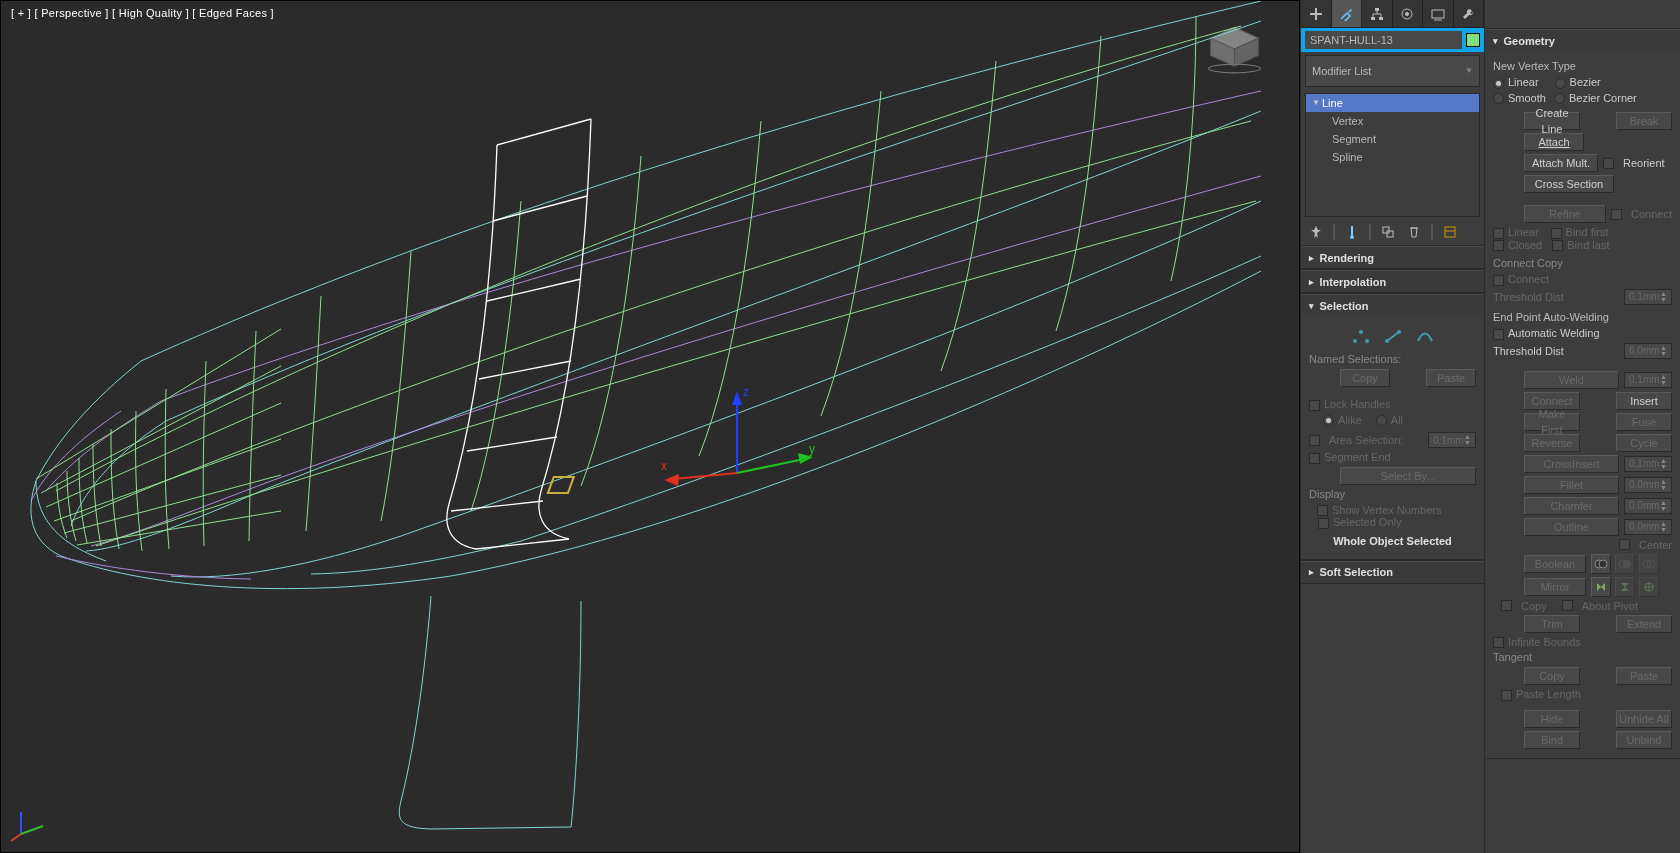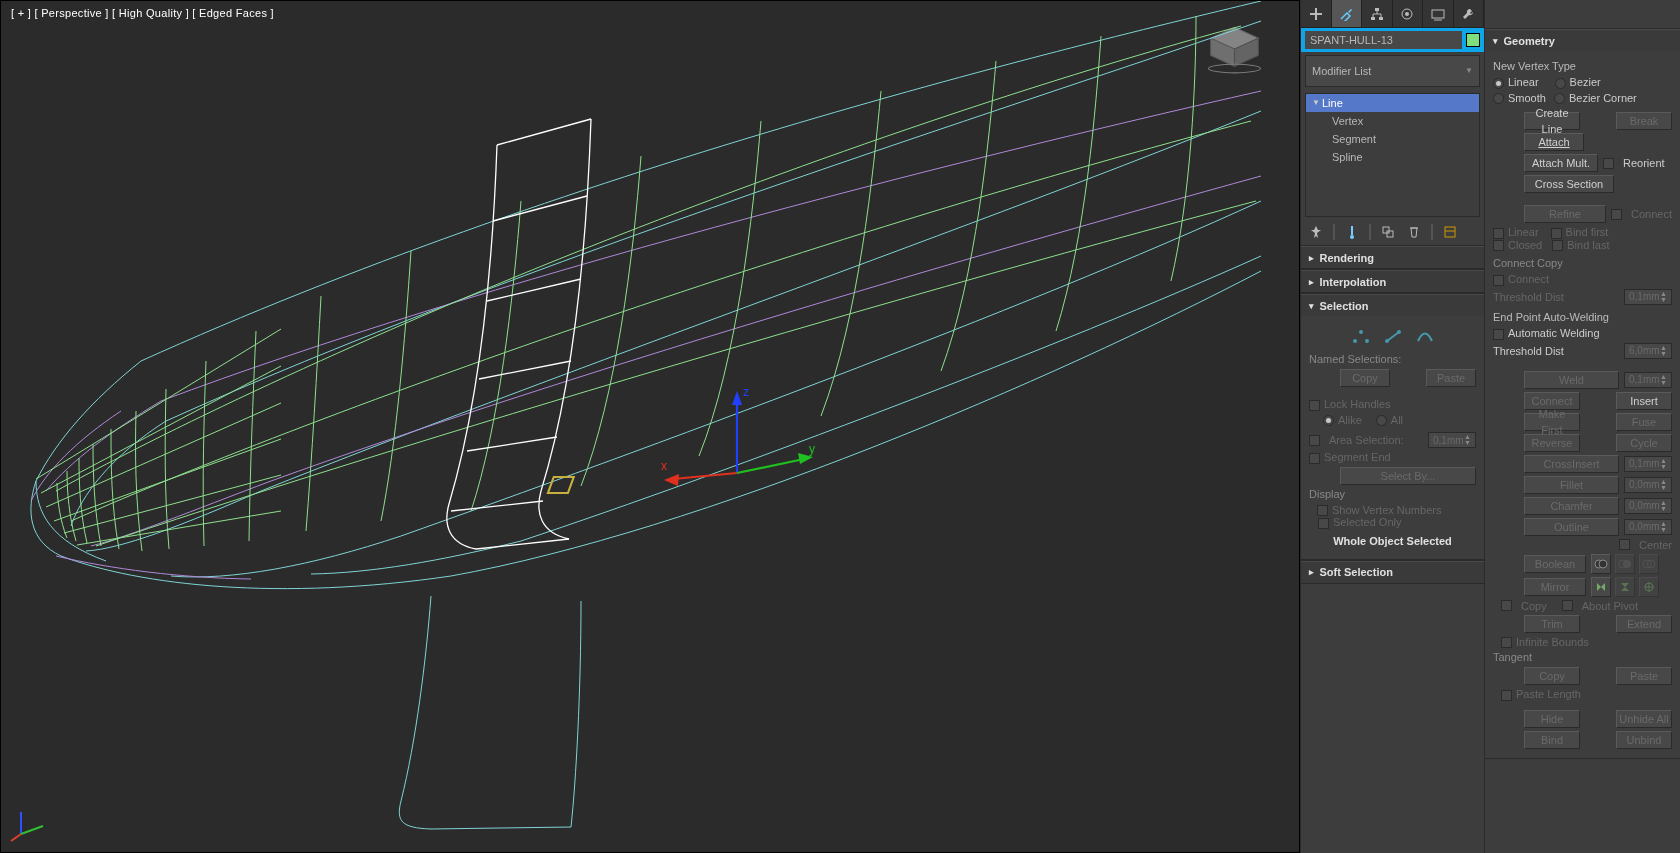--- a/index.html
+++ b/index.html
@@ -511,21 +511,21 @@
         <div class="row2" style="margin-left:8px;">
               <span class="chk"></span>
               <span class="lbl dis" style="margin-right:10px;">Copy</span>
               <span class="chk"></span>
               <span class="lbl dis">About Pivot</span>
             </div>
         <div class="row2">
               <div class="btn dis">Trim</div>
               <div class="btn dis">Extend</div>
             </div>
-        <div style="margin-left:8px;"><span class="chk"></span><span class="lbl dis">Infinite Bounds</span></div>
+        <div style=""><span class="chk"></span><span class="lbl dis">Infinite Bounds</span></div>
 
         <div class="grp-title">Tangent</div>
         <div class="row2">
               <div class="btn dis">Copy</div>
               <div class="btn dis">Paste</div>
             </div>
         <div style="margin-left:8px;"><span class="chk"></span><span class="lbl dis">Paste Length</span></div>
 
         <div style="height:6px;"></div>
         <div class="row2">

